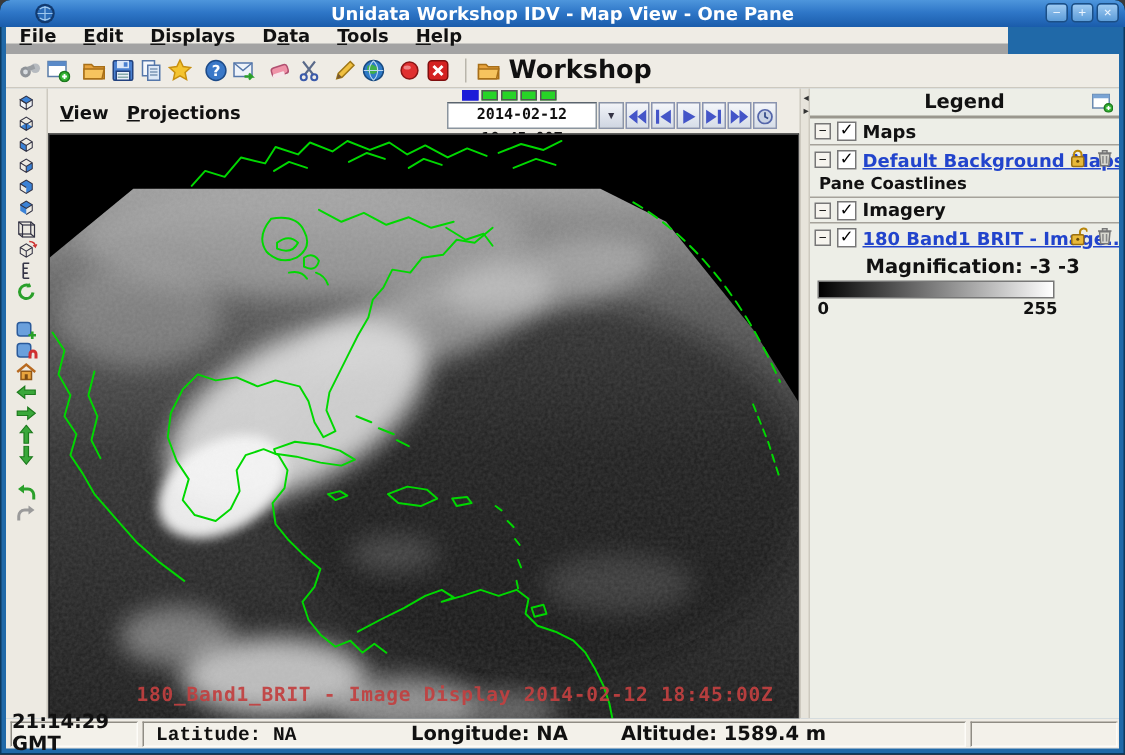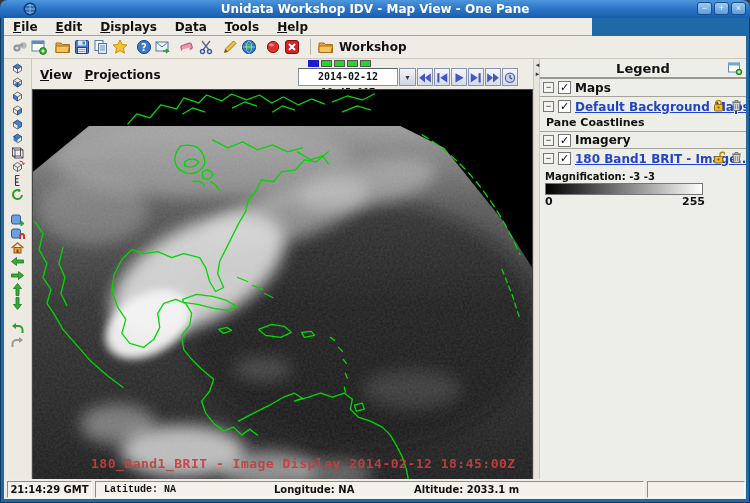--- a/index.html
+++ b/index.html
@@ -11,31 +11,31 @@
   .titlebar{position:absolute;left:0;top:0;width:750px;height:18px;
     background:linear-gradient(180deg,#4e96dc 0%,#2f77c8 45%,#1a5cab 100%);
     display:flex;align-items:center;border-radius:7px 7px 0 0;padding-left:20px;}
   .titlebar .logo{width:14px;height:14px;margin-left:3px;}
   .titlebar .title{position:absolute;left:0;right:0;text-align:center;color:#fff;font-size:12px;}
   .winbtns{position:absolute;right:4px;top:2px;display:flex;gap:2px;}
   .winbtn{width:15px;height:13px;border-radius:3px;border:1px solid #1b4f86;
     background:linear-gradient(180deg,#9ecaf2,#5c9cd8);color:#eaf4ff;font-size:9px;line-height:11px;
     text-align:center;padding:0;}
   
-  .menubar{position:absolute;left:4px;top:18px;width:588px;height:18px;background:#efece5;
-    display:flex;align-items:center;gap:0;border-bottom:1px solid #a3a3a3;}
+  .menubar{position:absolute;left:4px;top:18px;width:668px;height:18px;background:#efece5;
+    display:flex;align-items:center;gap:0;border-bottom:7px solid #a3a3a3;}
   .menu-item{padding:1px 9px;font-size:12px;color:#111;cursor:default;}
   .mn{text-decoration:underline;}
   
   .toolbar{position:absolute;left:4px;top:36px;width:742px;height:23px;background:#efece5;
     display:flex;align-items:center;border-bottom:1px solid #cdc9bf;}
   .tgroup{display:flex;align-items:center;gap:3px;margin-left:8px;}
   .ticon{width:16px;height:16px;display:inline-block;}
   .tsep{width:1px;height:16px;background:#b9b5ab;margin:0 7px 0 10px;}
-  .workshop{display:flex;align-items:center;gap:5px;font-size:12px;color:#111;}
+  .workshop{display:flex;align-items:center;gap:5px;font-size:17px;color:#111;}
   
   .main{position:absolute;left:4px;top:59px;width:742px;height:420px;display:flex;background:#efece5;}
   .left-toolbar{width:28px;height:100%;background:#edeae2;border-right:1px solid #cdc9bf;
     display:flex;flex-direction:column;align-items:center;padding-top:3px;}
   .licon{width:17px;height:13px;margin:0 0 1px 0;flex:none;}
   .lgap{height:11px;flex:none;}
   .map-panel{width:501px;height:100%;display:flex;flex-direction:column;}
   .map-topbar{position:relative;height:30px;background:#efece5;}
   .vp-menus{position:absolute;left:6px;top:8px;display:flex;}
   .vp-menus .menu-item{padding:1px 10px 1px 2px;}
@@ -66,27 +66,27 @@
   .float-icon{position:absolute;right:4px;top:3px;width:14px;height:13px;}
   .lgroup{display:flex;align-items:center;height:18px;border-bottom:1px solid #a5a29a;padding-left:3px;gap:4px;}
   .lrow{display:flex;align-items:center;height:19px;padding-left:3px;gap:4px;position:relative;}
   .lsub{font-size:11px;padding-left:6px;height:15px;line-height:14px;}
   .collapse{width:11px;height:11px;background:#f6f4ee;border:1px solid #777;font-size:9px;line-height:9px;
     text-align:center;padding:0;color:#111;flex:none;}
   .chk{width:13px;height:13px;background:#fff;border:1px solid #777;font-size:11px;line-height:11px;
     text-align:center;padding:0;color:#000;flex:none;}
   .llink{color:#2244cc;text-decoration:underline;font-size:12px;white-space:nowrap;}
   .rowicons{position:absolute;right:4px;top:2px;display:flex;gap:6px;align-items:center;}
-  .mag{font-size:10px;padding:3px 0 1px 5px;}
+  .mag{font-size:13px;padding:3px 0 1px 5px;margin-left:32px;}
   .cbarwrap{padding-left:5px;}
   .cbar{width:158px;height:12px;border:1px solid #777;background:linear-gradient(90deg,#000,#fff);}
   .cbarlabels{width:160px;display:flex;justify-content:space-between;font-size:11px;}
   
   .statusbar{position:absolute;left:4px;top:479px;width:742px;height:20px;background:#efece5;
-    display:flex;align-items:center;font-size:10px;color:#111;}
+    display:flex;align-items:center;font-size:13px;color:#111;}
   .sunken{height:17px;border:1px solid;border-color:#8f8c84 #fdfcf8 #fdfcf8 #8f8c84;background:#f3f1ea;
     display:flex;align-items:center;}
   .sb-clock{width:85px;margin-left:3px;justify-content:center;}
   .sb-pos{width:549px;margin-left:3px;padding-left:8px;}
   .sb-pos .lat{width:170px;font-family:Liberation Mono, monospace;}
   .sb-pos .lon{width:140px;}
   .sb-extra{width:98px;margin-left:3px;}
   svg{display:block;}
 </style>
 </head>
@@ -475,18 +475,18 @@
         </div>
       </div>
     </div>
   </div>
 
   <div class="statusbar">
     <div class="sunken sb-clock">21:14:29 GMT</div>
     <div class="sunken sb-pos">
       <span class="lat">Latitude: NA</span>
       <span class="lon">Longitude: NA</span>
-      <span class="alt">Altitude: 2033.1 m</span>
+      <span class="alt">Altitude: 1589.4 m</span>
     </div>
     <div class="sunken sb-extra"></div>
   </div>
 
 </div>
 
 </body></html>

